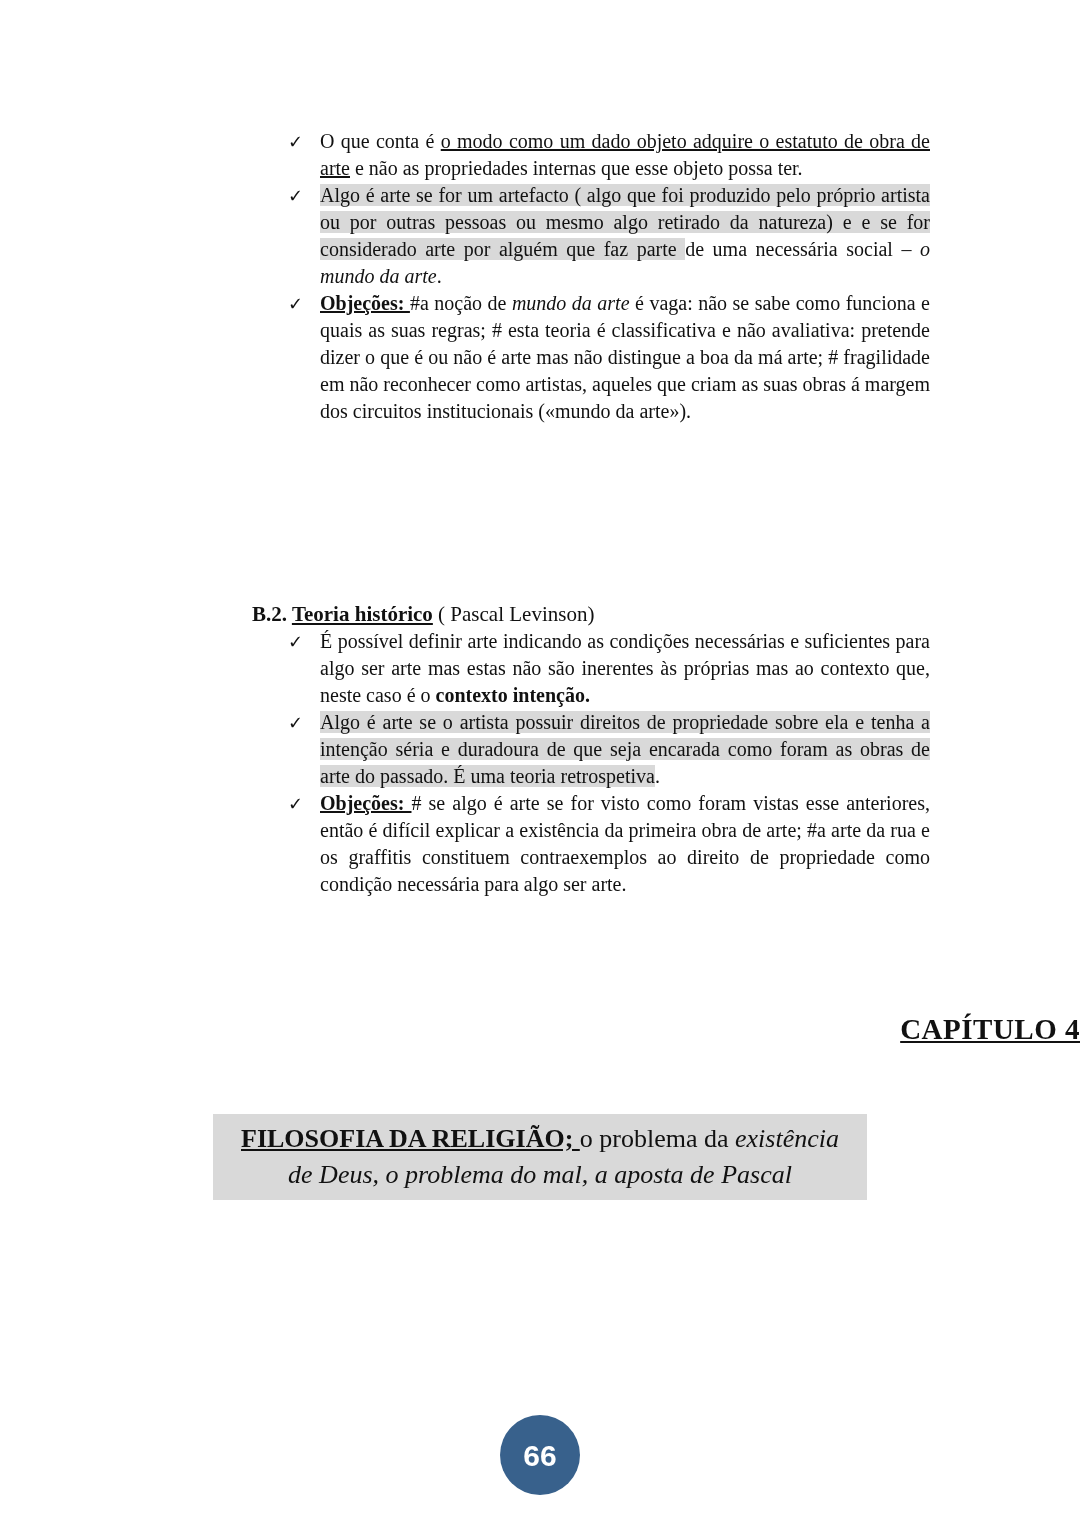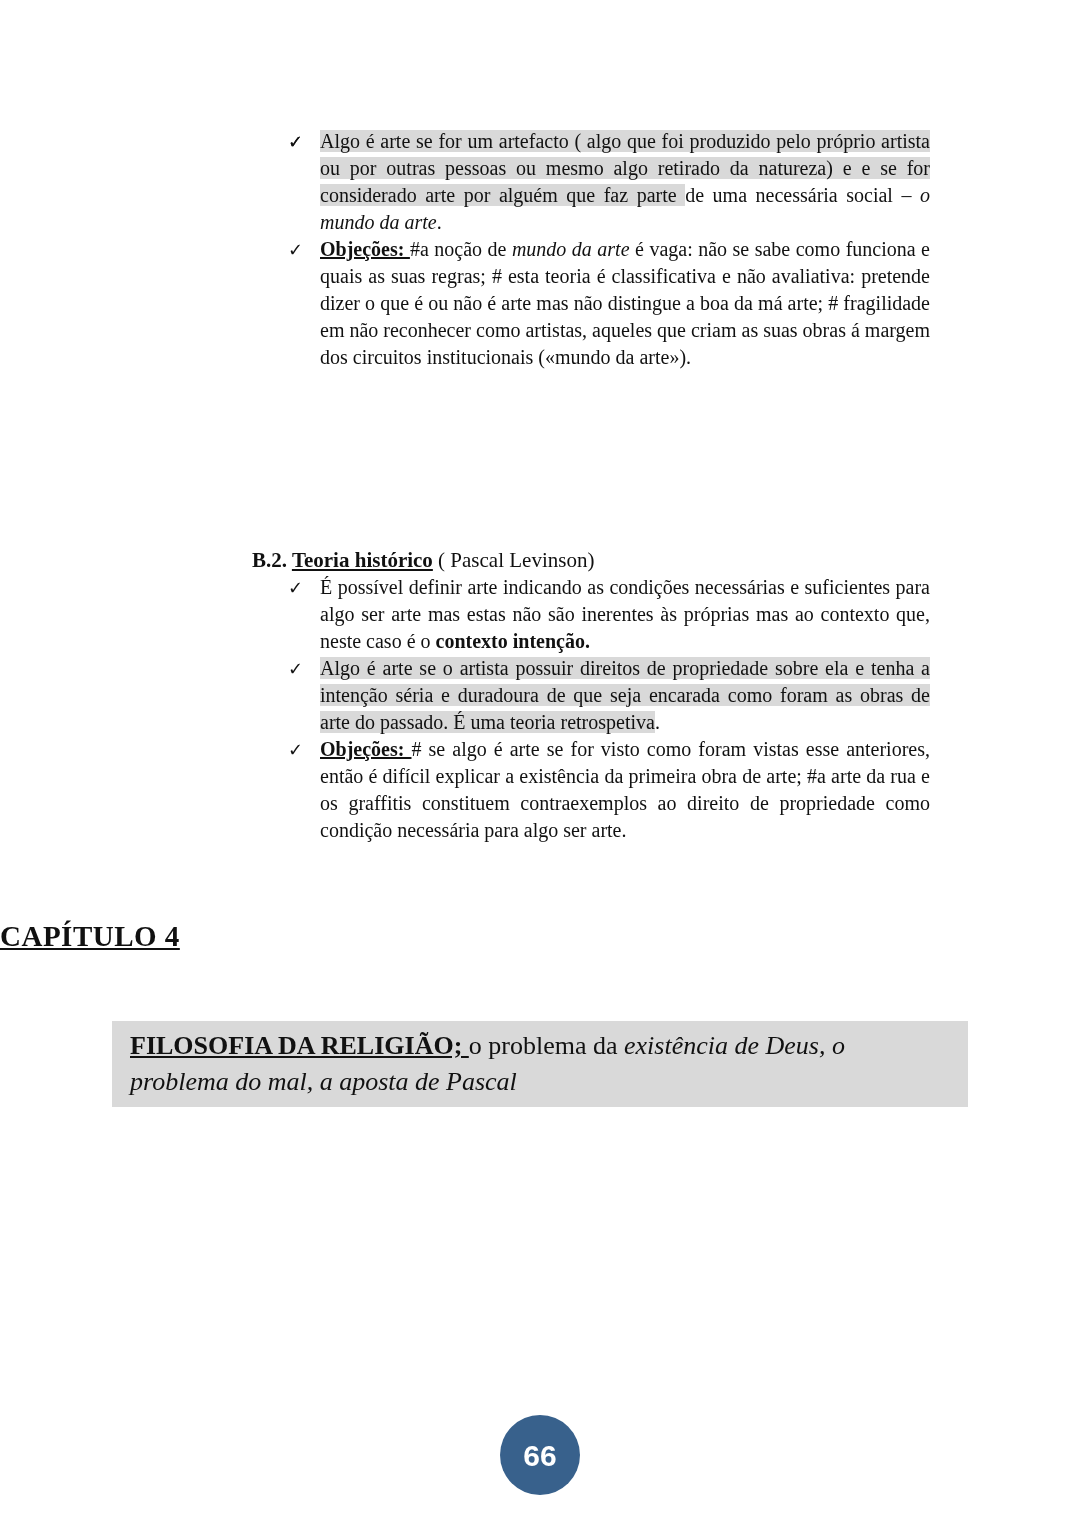--- a/index.html
+++ b/index.html
@@ -44,33 +44,34 @@
   }
 
   .heading-b2{
     margin:176px 150px 0 252px;
     font-size:21px;
   }
 
   .list2{margin-top:55px;}
 
   .chapter-heading{
-    margin-top:72px;
-    text-align:left;
+    margin-top:111px;
+    text-align:right;
     font-size:29px;
     line-height:40px;
     font-weight:bold;
     text-decoration:underline;
     letter-spacing:0.5px;
   }
 
   .religion-banner{
     margin:65px auto 0 auto;
-    width:856px;
+    width:654px;
     background:#d9d9d9;
+    text-align:center;
     font-size:26px;
     line-height:36px;
     padding:7px 18px;
     box-sizing:border-box;
   }
 
   .page-badge{
     position:absolute;
     left:50%;
     transform:translateX(-50%);
@@ -89,20 +90,21 @@
   }
 </style>
 </head>
 <body>
 
 <div class="page">
 
   <ul class="checklist">
     <li>
       <span class="check">✓</span>
+      <span><span>O que conta é </span><span class="u">o modo como um dado objeto adquire o estatuto de obra de arte</span><span> e não as propriedades internas que esse objeto possa ter.</span></span>
     </li>
     <li>
       <span class="check">✓</span>
       <span><span class="h">Algo é arte se for um artefacto ( algo que foi produzido pelo próprio artista ou por outras pessoas ou mesmo algo retirado da natureza) e e se for considerado arte por alguém que faz parte </span><span>de uma necessária social – </span><span class="i">o mundo da arte</span><span>.</span></span>
     </li>
     <li>
       <span class="check">✓</span>
       <span><span class="b u">Objeções: </span><span>  #a noção de </span><span class="i">mundo da arte</span><span> é vaga: não se sabe como funciona e  quais as suas regras; # esta teoria é classificativa e não avaliativa: pretende dizer o que é ou não é arte mas não distingue a boa da má arte; # fragilidade em não reconhecer como artistas, aqueles que criam as suas obras á margem dos circuitos institucionais («mundo da arte»).</span></span>
     </li>
   </ul>

